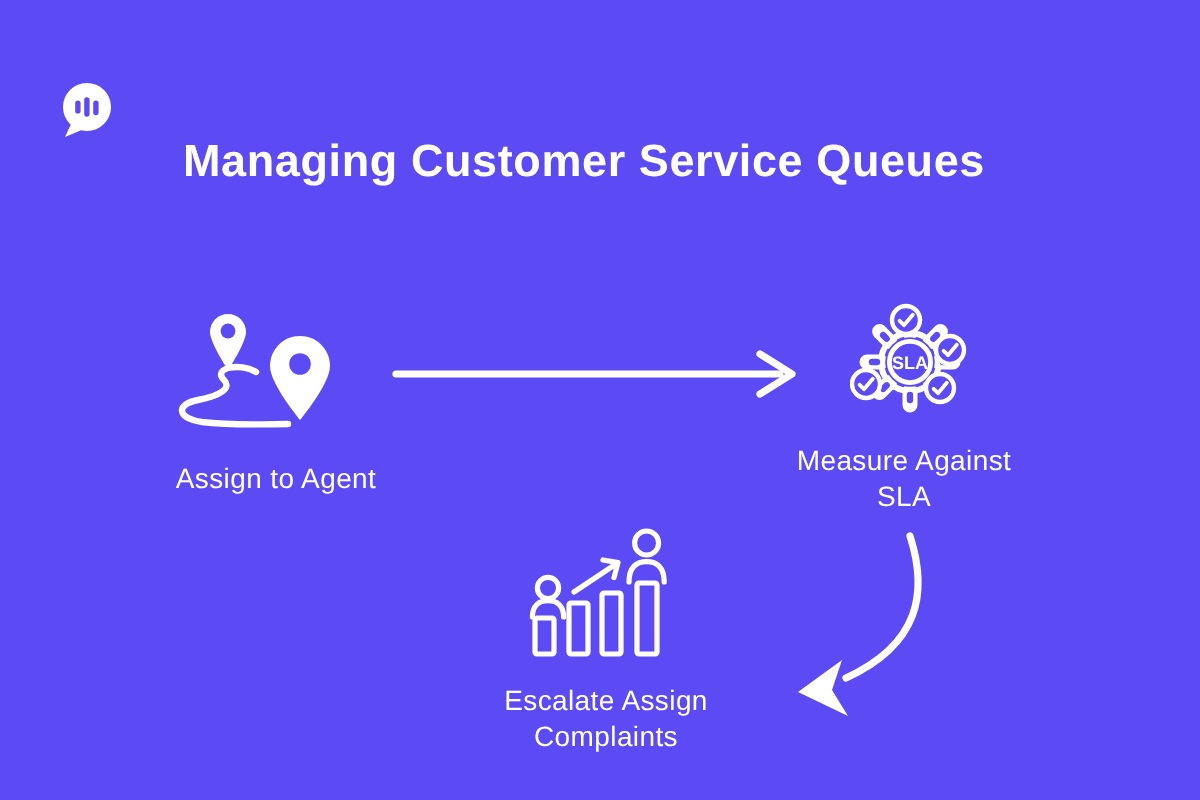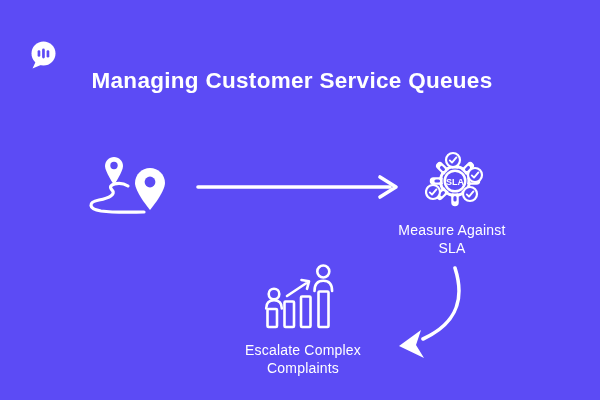--- a/index.html
+++ b/index.html
@@ -53,20 +53,21 @@
     <div>Managing Customer Service Queues</div>
   </div>
 
   <svg id="icon-route" class="abs" width="84" height="70" viewBox="0 0 84 70" aria-hidden="true">
     <path class="fg-stroke" stroke-width="3.2" stroke-linecap="round" stroke-linejoin="round" d="M42 38 C34 33 20 36 26 42 C30 46 24 50 13 52 C2 54 2 61 15 63 C31 65 48 64 58 64"></path>
     <path class="fg-fill" d="M28 9 C23 9 19 13 19 18 C19 23.5 28 37 28 37 C28 37 37 23.5 37 18 C37 13 33 9 28 9 Z"></path>
     <circle class="bg-fill" cx="28" cy="17.5" r="3.7"></circle>
     <path class="fg-fill" d="M64 20 C55.7 20 49 26.7 49 35 C49 44 64 62 64 62 C64 62 79 44 79 35 C79 26.7 72.3 20 64 20 Z"></path>
     <circle class="bg-fill" cx="64" cy="34" r="5.4"></circle>
   </svg>
+  <div id="label-assign" class="step-label">Assign to Agent</div>
 
   <svg id="arrow-straight" class="abs" width="210" height="28" viewBox="0 0 210 28" aria-hidden="true">
     <path class="fg-stroke" stroke-width="3.6" stroke-linecap="round" d="M2 14 L194 14"></path>
     <path class="fg-stroke" stroke-width="3.6" stroke-linecap="round" stroke-linejoin="round" d="M184 4 L200 14 L184 24"></path>
   </svg>
 
   <svg id="icon-gear" class="abs" width="62" height="66" viewBox="0 0 62 66" aria-hidden="true">
 
     <path class="fg-stroke" stroke-width="7.5" stroke-linecap="round" d="M44.5 33 L51.5 33 M40.25 43.25 L45.2 48.2 M30 47.5 L30 54.5 M19.75 43.25 L14.8 48.2 M15.5 33 L8.5 33 M19.75 22.75 L14.8 17.8 M30 18.5 L30 11.5 M40.25 22.75 L45.2 17.8"></path>
     <circle class="fg-stroke" stroke-width="3" cx="30" cy="33" r="14.5"></circle>
@@ -107,15 +108,15 @@
     <rect class="fg-stroke" stroke-width="2.6" x="60.5" y="31.5" width="10" height="35.5" rx="1"></rect>
 
     <circle class="fg-stroke" stroke-width="2.6" cx="16" cy="34" r="5.3"></circle>
     <path class="fg-stroke" stroke-width="2.6" stroke-linecap="round" d="M8.2 48.5 C8.2 42.8 11.5 40.3 16 40.3 C20.5 40.3 23.8 42.8 23.8 48.5"></path>
 
     <path class="fg-stroke" stroke-width="2.6" stroke-linecap="round" stroke-linejoin="round" d="M29 36 L50 22 M43.5 20 L51 21.3 L49 28.8"></path>
 
     <circle class="fg-stroke" stroke-width="2.6" cx="65.3" cy="11.5" r="6"></circle>
     <path class="fg-stroke" stroke-width="2.6" stroke-linecap="round" d="M56.5 31 C56.5 23.5 60.3 20.8 65.3 20.8 C70.3 20.8 74.1 23.5 74.1 31"></path>
   </svg>
-  <div id="label-escalate" class="step-label">Escalate Complex Complaints</div>
+  <div id="label-escalate" class="step-label">Escalate Assign Complaints</div>
 
 </div>
 
 </body></html>

